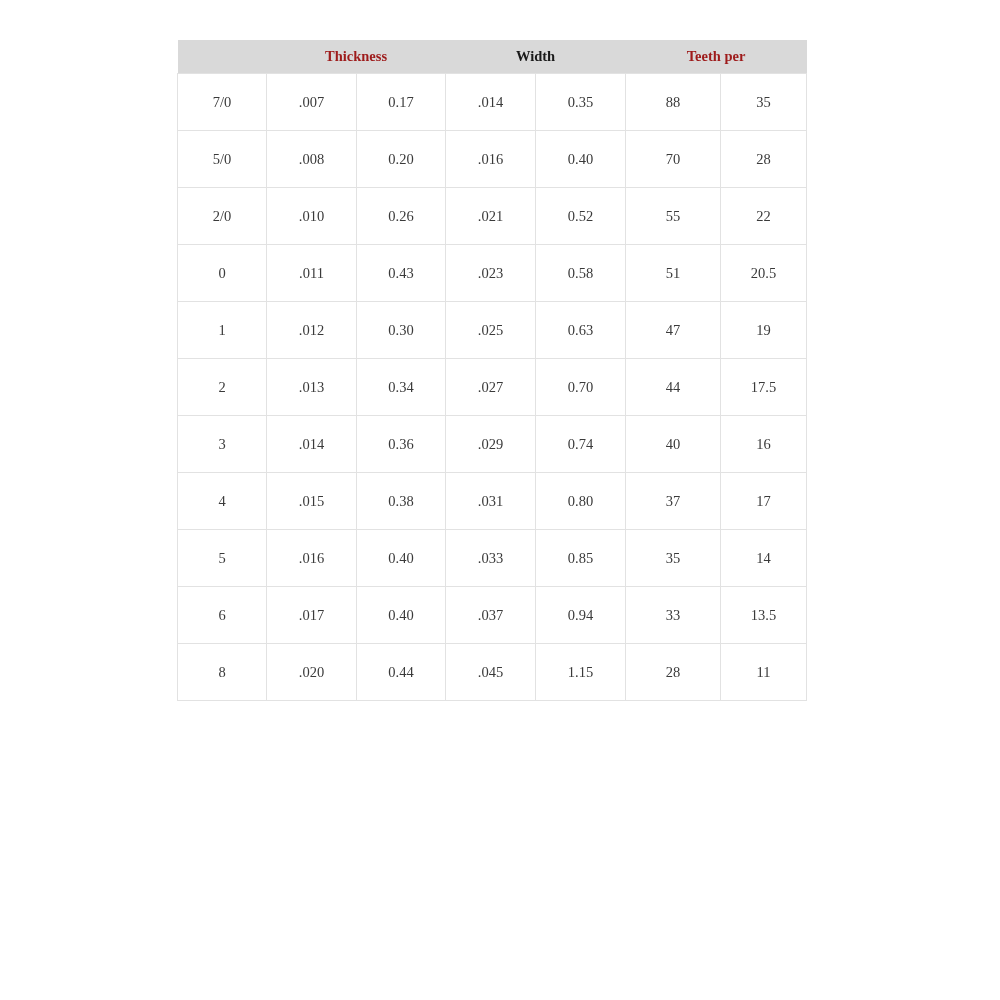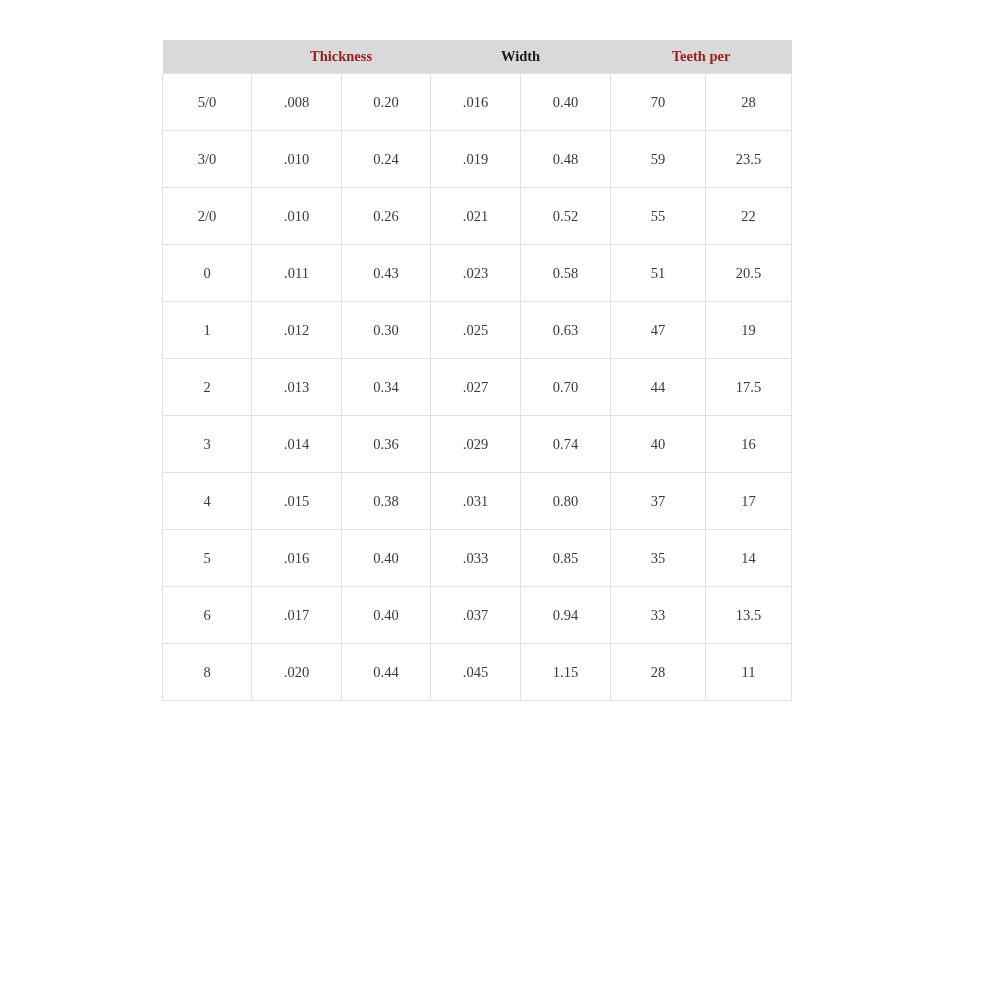--- a/index.html
+++ b/index.html
@@ -11,21 +11,21 @@
     font-family: "Liberation Serif", "DejaVu Serif", serif;
   }
   .page {
     width: 1000px;
     height: 1000px;
     position: relative;
     background: #ffffff;
   }
   .table-wrap {
     position: absolute;
-    left: 162px;
+    left: 177px;
     top: 40px;
     width: 629px;
   }
   table.spec {
     border-collapse: collapse;
     width: 629px;
     table-layout: fixed;
   }
   table.spec col.c0 { width: 89px; }
   table.spec col.c1 { width: 90px; }
@@ -99,38 +99,38 @@
       <thead>
         <tr class="group-row">
             <th class="grp dark noline" colspan="1"></th>
             <th class="grp  noline" colspan="2">Thickness</th>
             <th class="grp dark noline" colspan="2">Width</th>
             <th class="grp  noline" colspan="2">Teeth per</th>
           </tr>
       </thead>
       <tbody>
           <tr>
+            <td class="first">7/0</td>
+            <td>.007</td>
+            <td>0.17</td>
+            <td>.014</td>
+            <td>0.35</td>
+            <td>88</td>
+            <td>35</td>
+          </tr>
+          <tr>
             <td class="first">5/0</td>
             <td>.008</td>
             <td>0.20</td>
             <td>.016</td>
             <td>0.40</td>
             <td>70</td>
             <td>28</td>
           </tr>
           <tr>
-            <td class="first">3/0</td>
-            <td>.010</td>
-            <td>0.24</td>
-            <td>.019</td>
-            <td>0.48</td>
-            <td>59</td>
-            <td>23.5</td>
-          </tr>
-          <tr>
             <td class="first">2/0</td>
             <td>.010</td>
             <td>0.26</td>
             <td>.021</td>
             <td>0.52</td>
             <td>55</td>
             <td>22</td>
           </tr>
           <tr>
             <td class="first">0</td>

